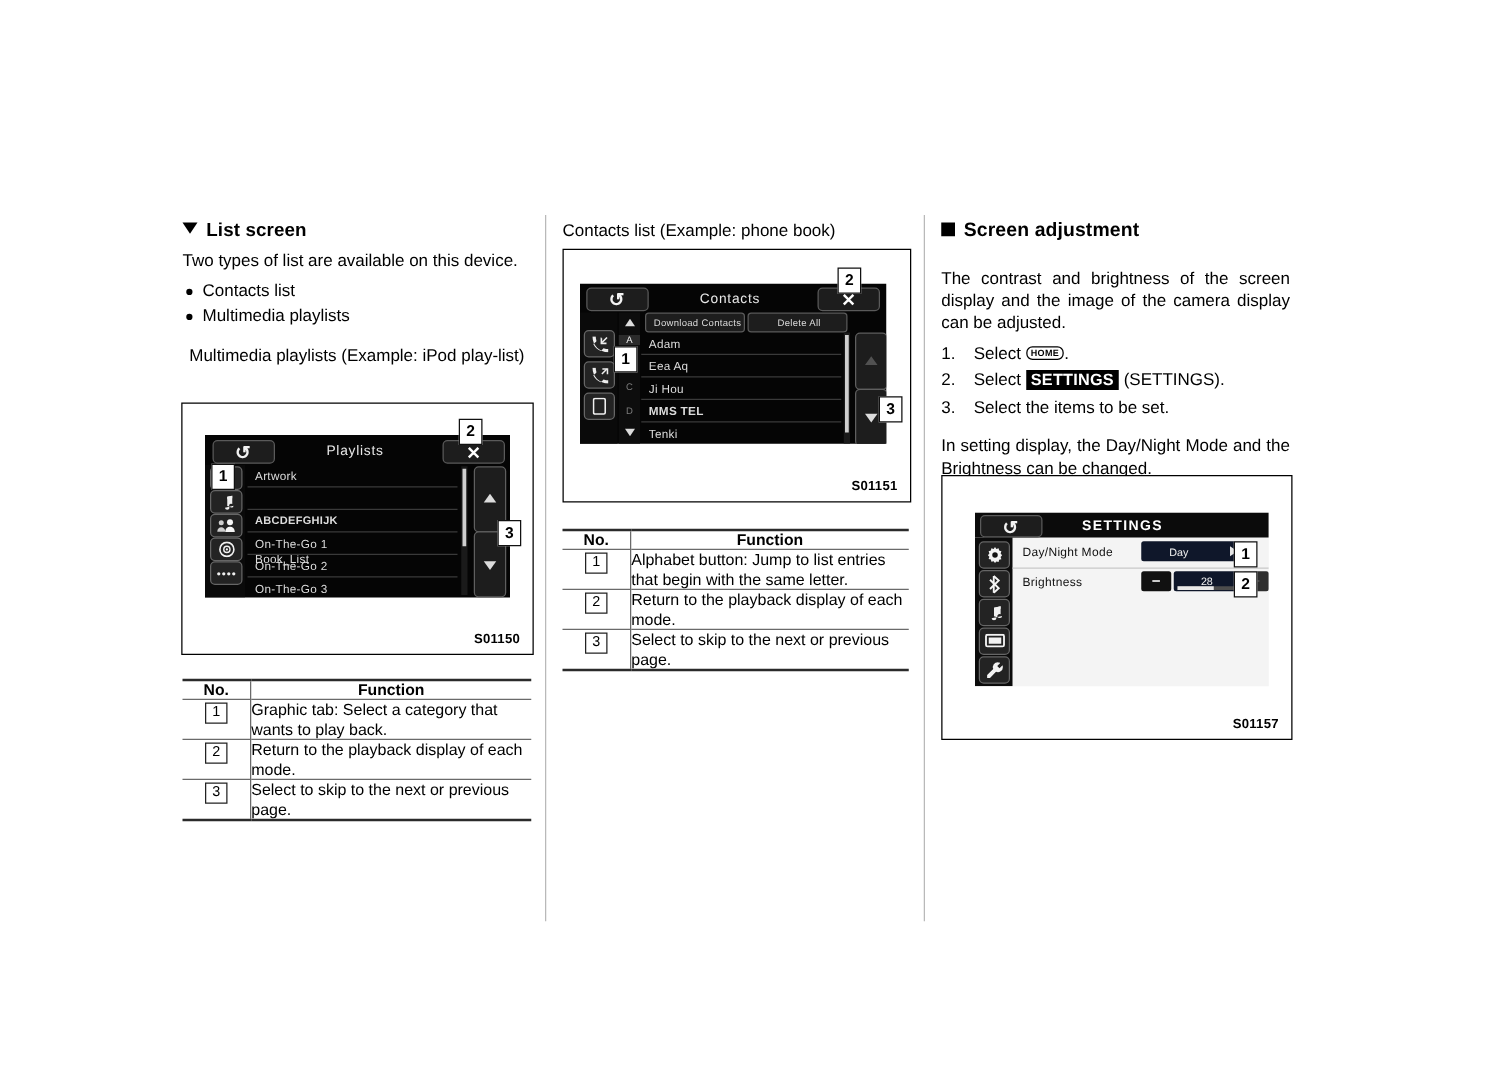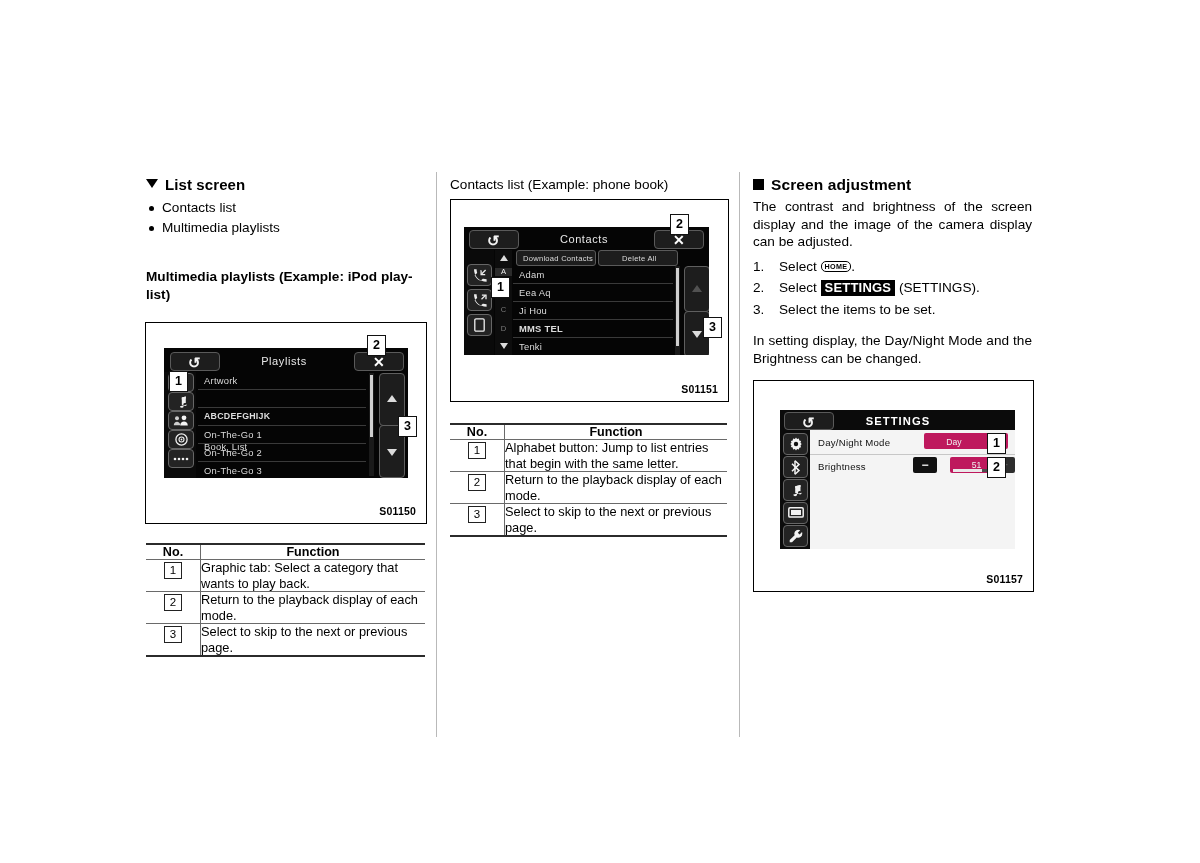--- a/index.html
+++ b/index.html
@@ -78,21 +78,21 @@
     font-size:12.5px;font-weight:bold;text-align:center;line-height:1;
     display:flex;align-items:center;justify-content:center;z-index:30;}
 
   
   .devlight{position:absolute;background:#f4f4f4;overflow:hidden;}
   .lt-hdr{position:absolute;background:#0b0b0b;}
   .lt-title{position:absolute;color:#fff;font-size:11.2px;font-weight:bold;letter-spacing:1.1px;text-align:center;}
   .lt-rail{position:absolute;background:#0b0b0b;}
   .lt-row-label{position:absolute;color:#111;font-size:9.6px;letter-spacing:0.25px;}
   .lt-sep{position:absolute;background:#c7c7c7;height:1px;}
-  .valbox{position:absolute;background:#be185d;border-radius:2px;margin-left:11px;}
+  .valbox{position:absolute;background:#0f172a;border-radius:2px;}
   .valtxt{position:absolute;color:#f0f0f0;font-size:8.6px;text-align:center;width:100%;}
   .stepbtn{position:absolute;background:#111;border-radius:2px;color:#eee;font-size:12px;
     display:flex;align-items:center;justify-content:center;font-weight:bold;}
   .stepbtn.plus{background:#2e2e2e;color:#555;}
   .bar-bg{position:absolute;background:#4d4d4d;}
   .bar-fill{position:absolute;background:#e9e9e9;}
 
   
   table.fn{position:absolute;border-collapse:collapse;}
   table.fn td,table.fn th{vertical-align:top;padding:0;}
@@ -112,25 +112,26 @@
 <div class="page">
 
 
   <div class="colrule" style="left:436px;top:172px;height:565px;"></div>
   <div class="colrule" style="left:739px;top:172px;height:565px;"></div>
 
   <div class="col" style="left:146px;top:176px;width:279px;">
     <div class="blk-head">
       <span class="tri"></span><span>List screen</span>
     </div>
+    <div class="bodytext" style="margin-top:7px;">Two types of list are available on this device.</div>
     <ul class="bul" style="margin-top:5px;">
       <li>Contacts list</li>
       <li>Multimedia playlists</li>
     </ul>
-    <div class="bodytext" style="margin-top:30px;text-align:left;font-weight:bold;">Multimedia playlists (Example: iPod play-list)</div>
+    <div class="bodytext" style="margin-top:13px;text-align:center;">Multimedia playlists (Example: iPod play-list)</div>
   </div>
 
   <div class="figframe" style="left:145px;top:322px;width:280px;height:200px;">
     <div class="dev" style="left:18px;top:25px;width:244px;height:130px;">
 
       <div class="btn-dark" style="left:6px;top:4px;width:48px;height:17px;">
         <div class="backglyph" style="left:17px;top:2px;">↺</div>
       </div>
       <div class="dev-title" style="left:60px;top:7px;width:120px;">Playlists</div>
       <div class="btn-dark" style="left:190px;top:4px;width:48px;height:17px;">
@@ -320,21 +321,21 @@
       <td class="ncell tb-mid tb-bot"><span class="numbox">3</span></td>
       <td class="fcell tb-mid tb-bot">Select to skip to the next or previous page.</td>
     </tr>
   </tbody>
     </table>
 
   <div class="col" style="left:753px;top:176px;width:279px;">
     <div class="blk-head" style="font-size:15.5px;">
       <span class="sq"></span><span>Screen adjustment</span>
     </div>
-    <div class="bodytext" style="margin-top:4px;">The contrast and brightness of the screen display and the image of the camera display can be adjusted.</div>
+    <div class="bodytext" style="margin-top:20px;">The contrast and brightness of the screen display and the image of the camera display can be adjusted.</div>
 
     <ol class="steps" style="margin-top:6px;">
       <li>
         <span class="n">1.</span><span>Select </span><span class="key-home">HOME</span><span>.</span>
       </li>
       <li style="margin-top:2px;">
         <span class="n">2.</span><span>Select </span><span class="key-inv">SETTINGS</span><span> (SETTINGS).</span>
       </li>
       <li style="margin-top:2px;">
         <span class="n">3.</span><span>Select the items to be set.</span>
@@ -389,21 +390,21 @@
         <div class="valtxt" style="top:4px;left:-12px;">Day</div>
         <div class="arrowright" style="left:71px;top:4px;"></div>
       </div>
       <div class="lt-sep" style="left:30px;top:44px;width:205px;"></div>
 
       <div class="lt-row-label" style="left:38px;top:51px;">Brightness</div>
       <div class="stepbtn" style="left:133px;top:47px;width:24px;height:16px;">
         <span>−</span>
       </div>
       <div class="valbox" style="left:159px;top:47px;width:53px;height:16px;">
-        <div class="valtxt" style="top:3px;">51</div>
+        <div class="valtxt" style="top:3px;">28</div>
         <div class="bar-bg" style="left:3px;top:12px;width:47px;height:2.5px;"></div>
         <div class="bar-fill" style="left:3px;top:12px;width:29px;height:2.5px;"></div>
       </div>
       <div class="stepbtn plus" style="left:214px;top:47px;width:21px;height:16px;">
         <span>+</span>
       </div>
     </div>
 
     <div class="mark" style="left:233px;top:52px;width:17px;height:19px;">1</div>
     <div class="mark" style="left:233px;top:76px;width:17px;height:19px;">2</div>

